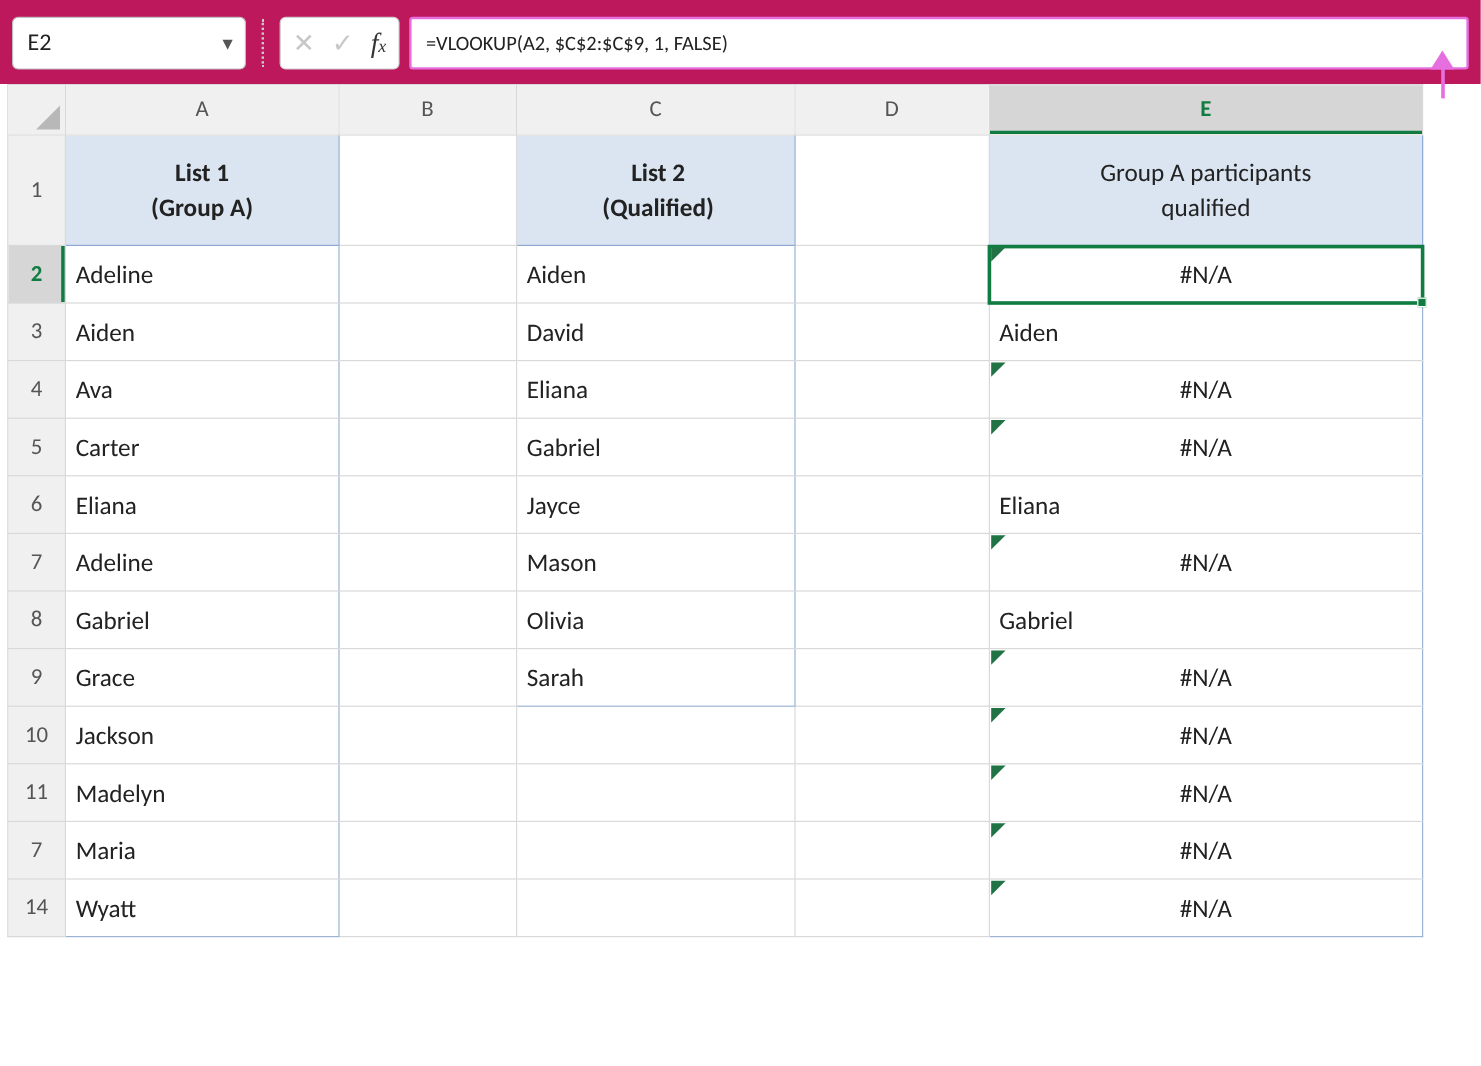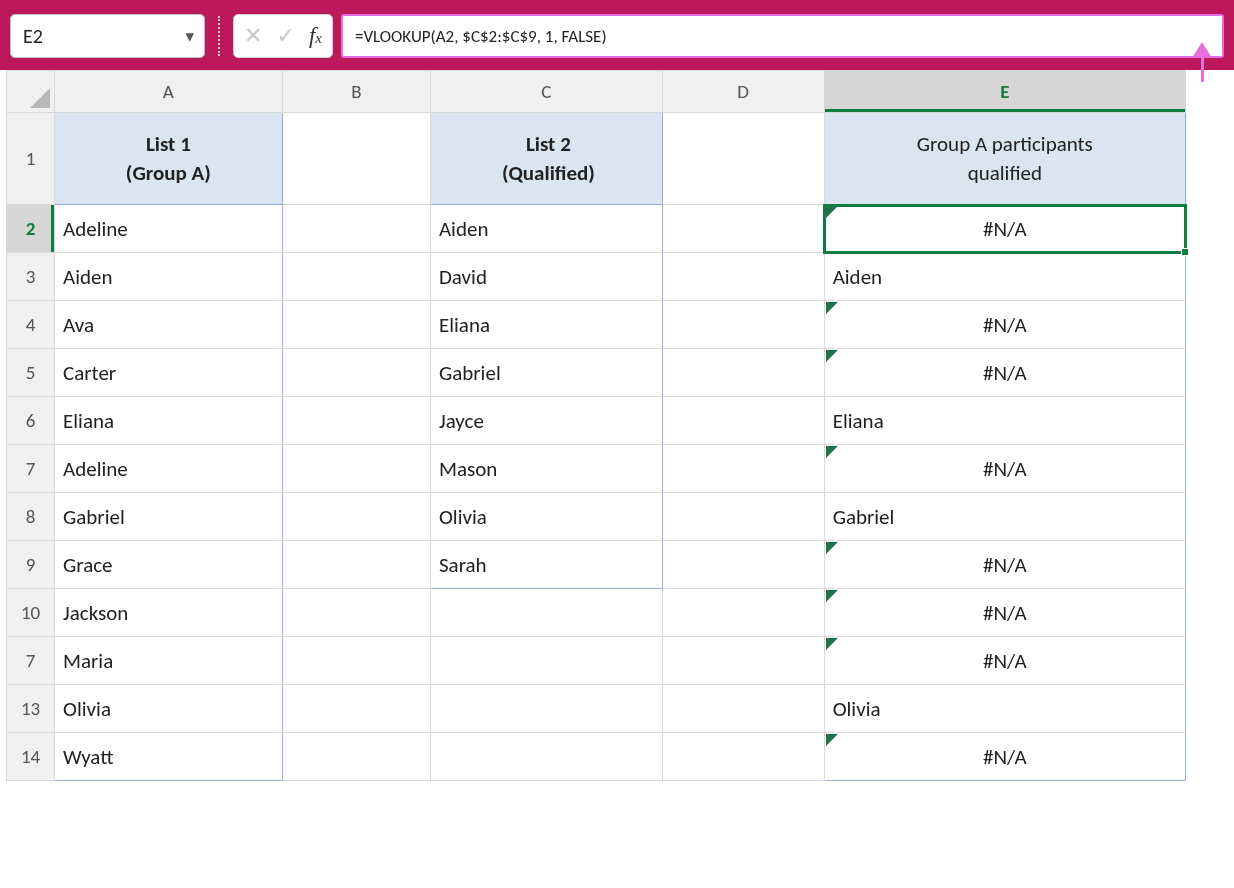--- a/index.html
+++ b/index.html
@@ -389,53 +389,53 @@
             <div class="cell-inner"></div>
           </td>
           <td>
             <div class="cell-inner"></div>
           </td>
           <td class="fillE err-tri">
             <div class="cell-inner center">#N/A</div>
           </td>
         </tr>
         <tr>
+          <td class="rowhdr">11</td>
+          <td class="bordA">
+            <div class="cell-inner">Madelyn</div>
+          </td>
+          <td>
+            <div class="cell-inner"></div>
+          </td>
+          <td>
+            <div class="cell-inner"></div>
+          </td>
+          <td>
+            <div class="cell-inner"></div>
+          </td>
+          <td class="fillE err-tri">
+            <div class="cell-inner center">#N/A</div>
+          </td>
+        </tr>
+        <tr>
           <td class="rowhdr">7</td>
           <td class="bordA">
             <div class="cell-inner">Maria</div>
           </td>
           <td>
             <div class="cell-inner"></div>
           </td>
           <td>
             <div class="cell-inner"></div>
           </td>
           <td>
             <div class="cell-inner"></div>
           </td>
           <td class="fillE err-tri">
             <div class="cell-inner center">#N/A</div>
-          </td>
-        </tr>
-        <tr>
-          <td class="rowhdr">13</td>
-          <td class="bordA">
-            <div class="cell-inner">Olivia</div>
-          </td>
-          <td>
-            <div class="cell-inner"></div>
-          </td>
-          <td>
-            <div class="cell-inner"></div>
-          </td>
-          <td>
-            <div class="cell-inner"></div>
-          </td>
-          <td class="fillE">
-            <div class="cell-inner">Olivia</div>
           </td>
         </tr>
         <tr>
           <td class="rowhdr">14</td>
           <td class="bordA last">
             <div class="cell-inner">Wyatt</div>
           </td>
           <td>
             <div class="cell-inner"></div>
           </td>

